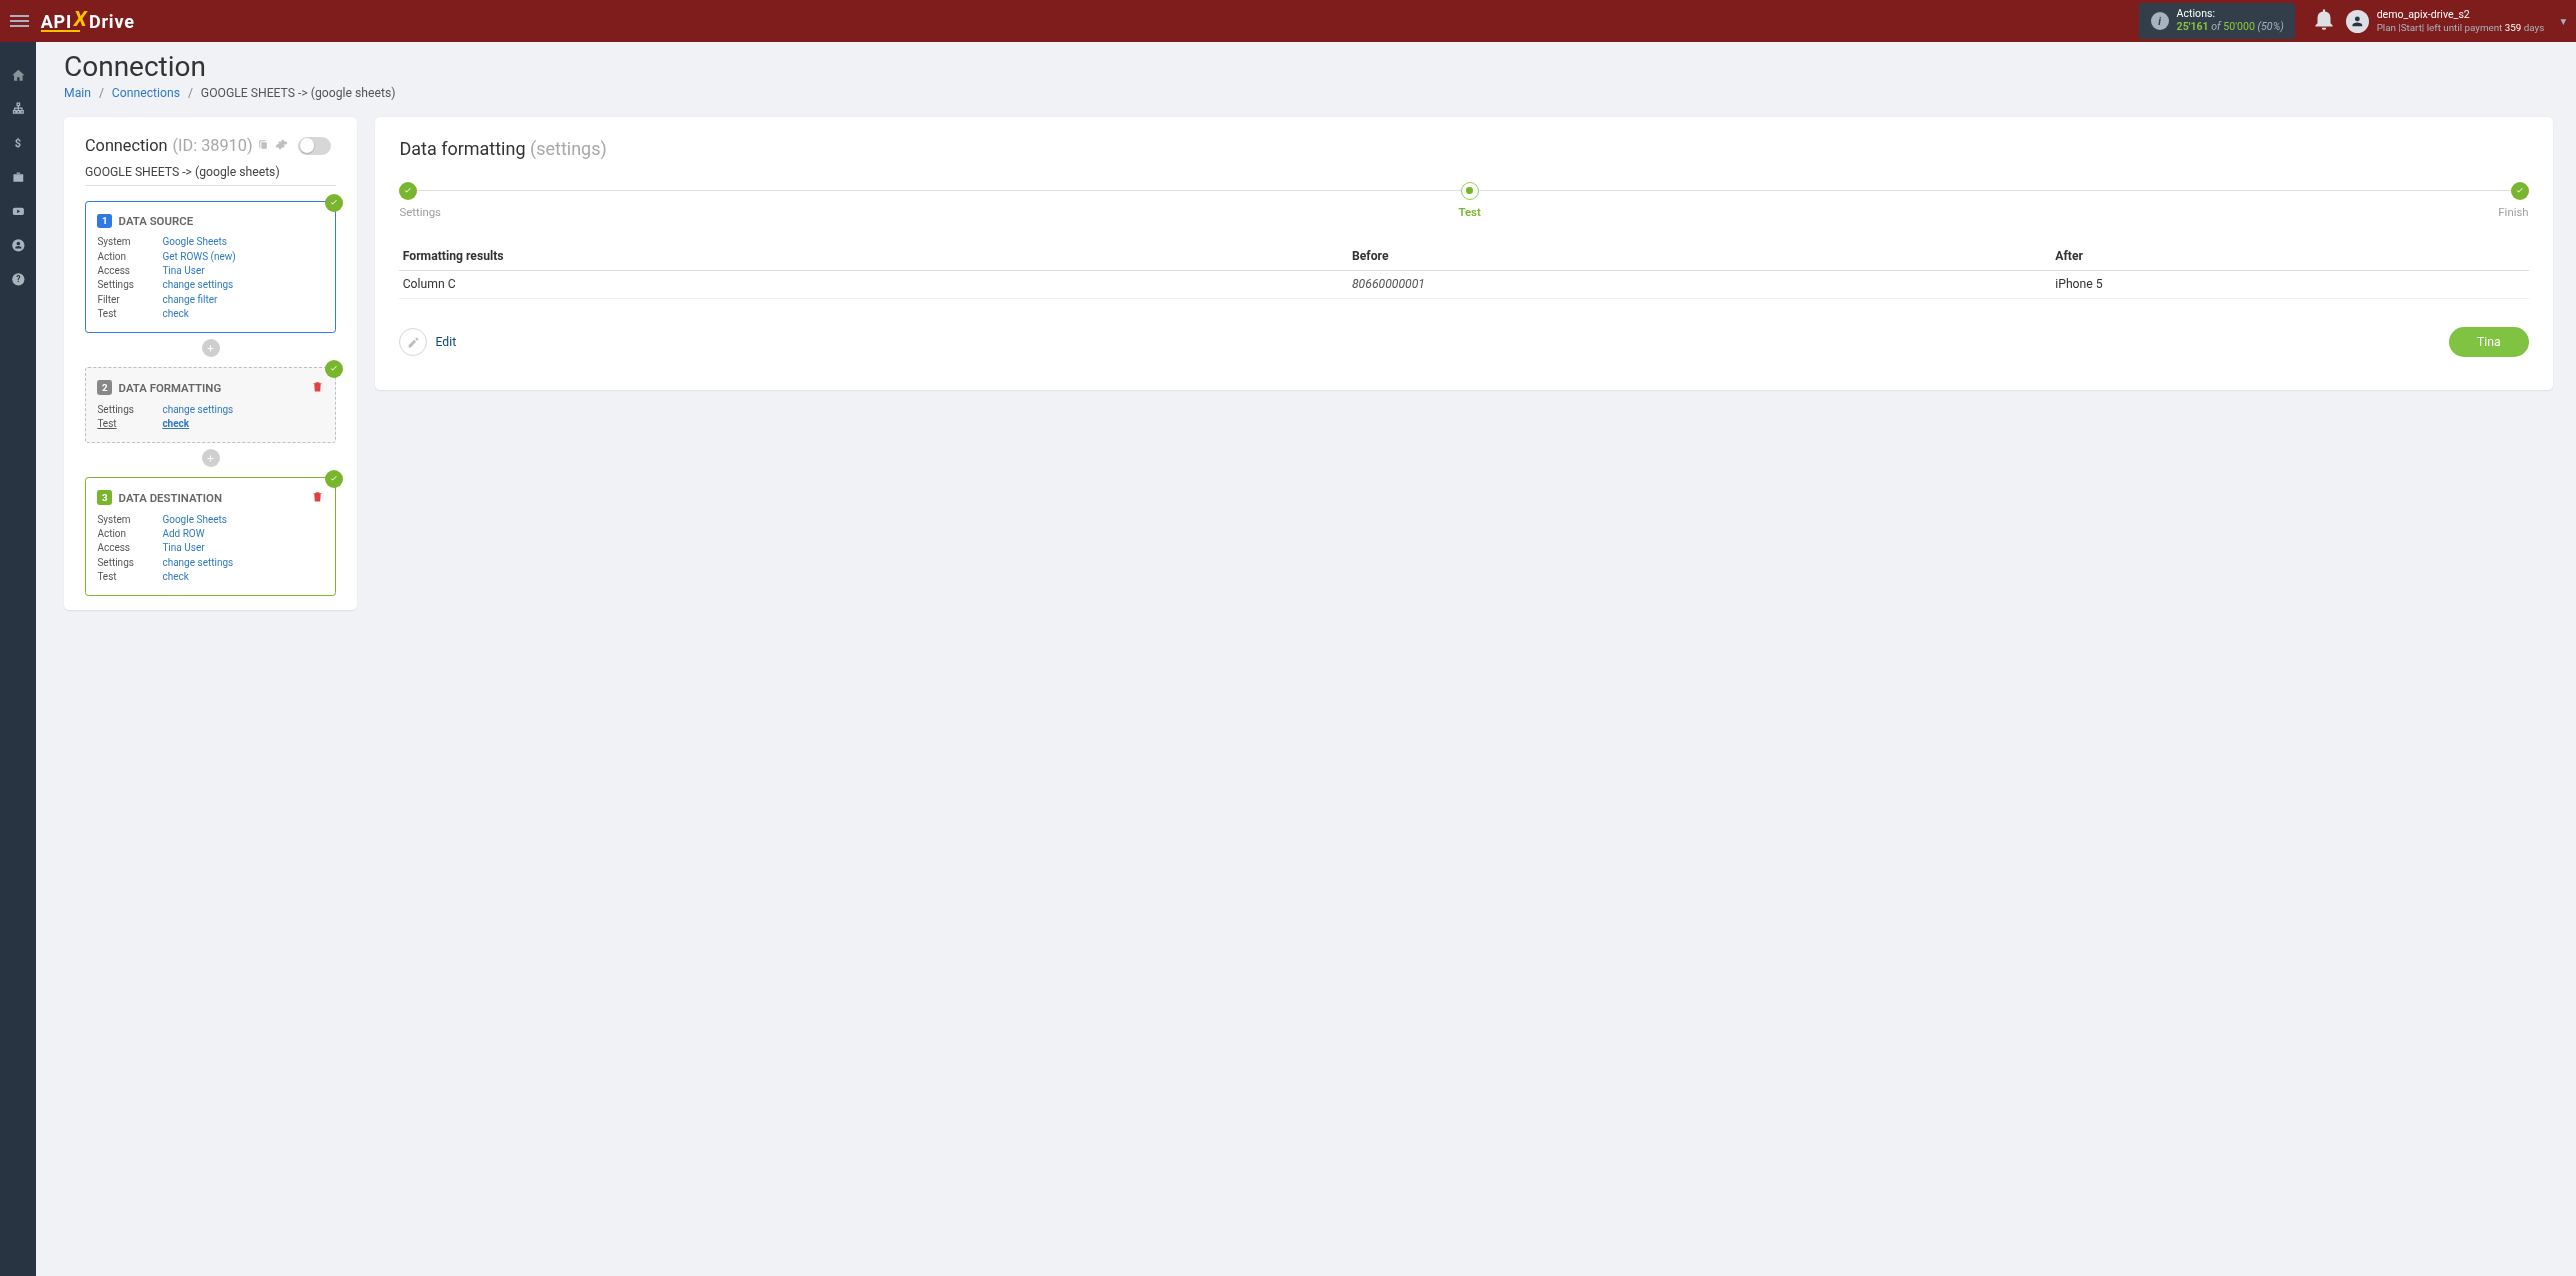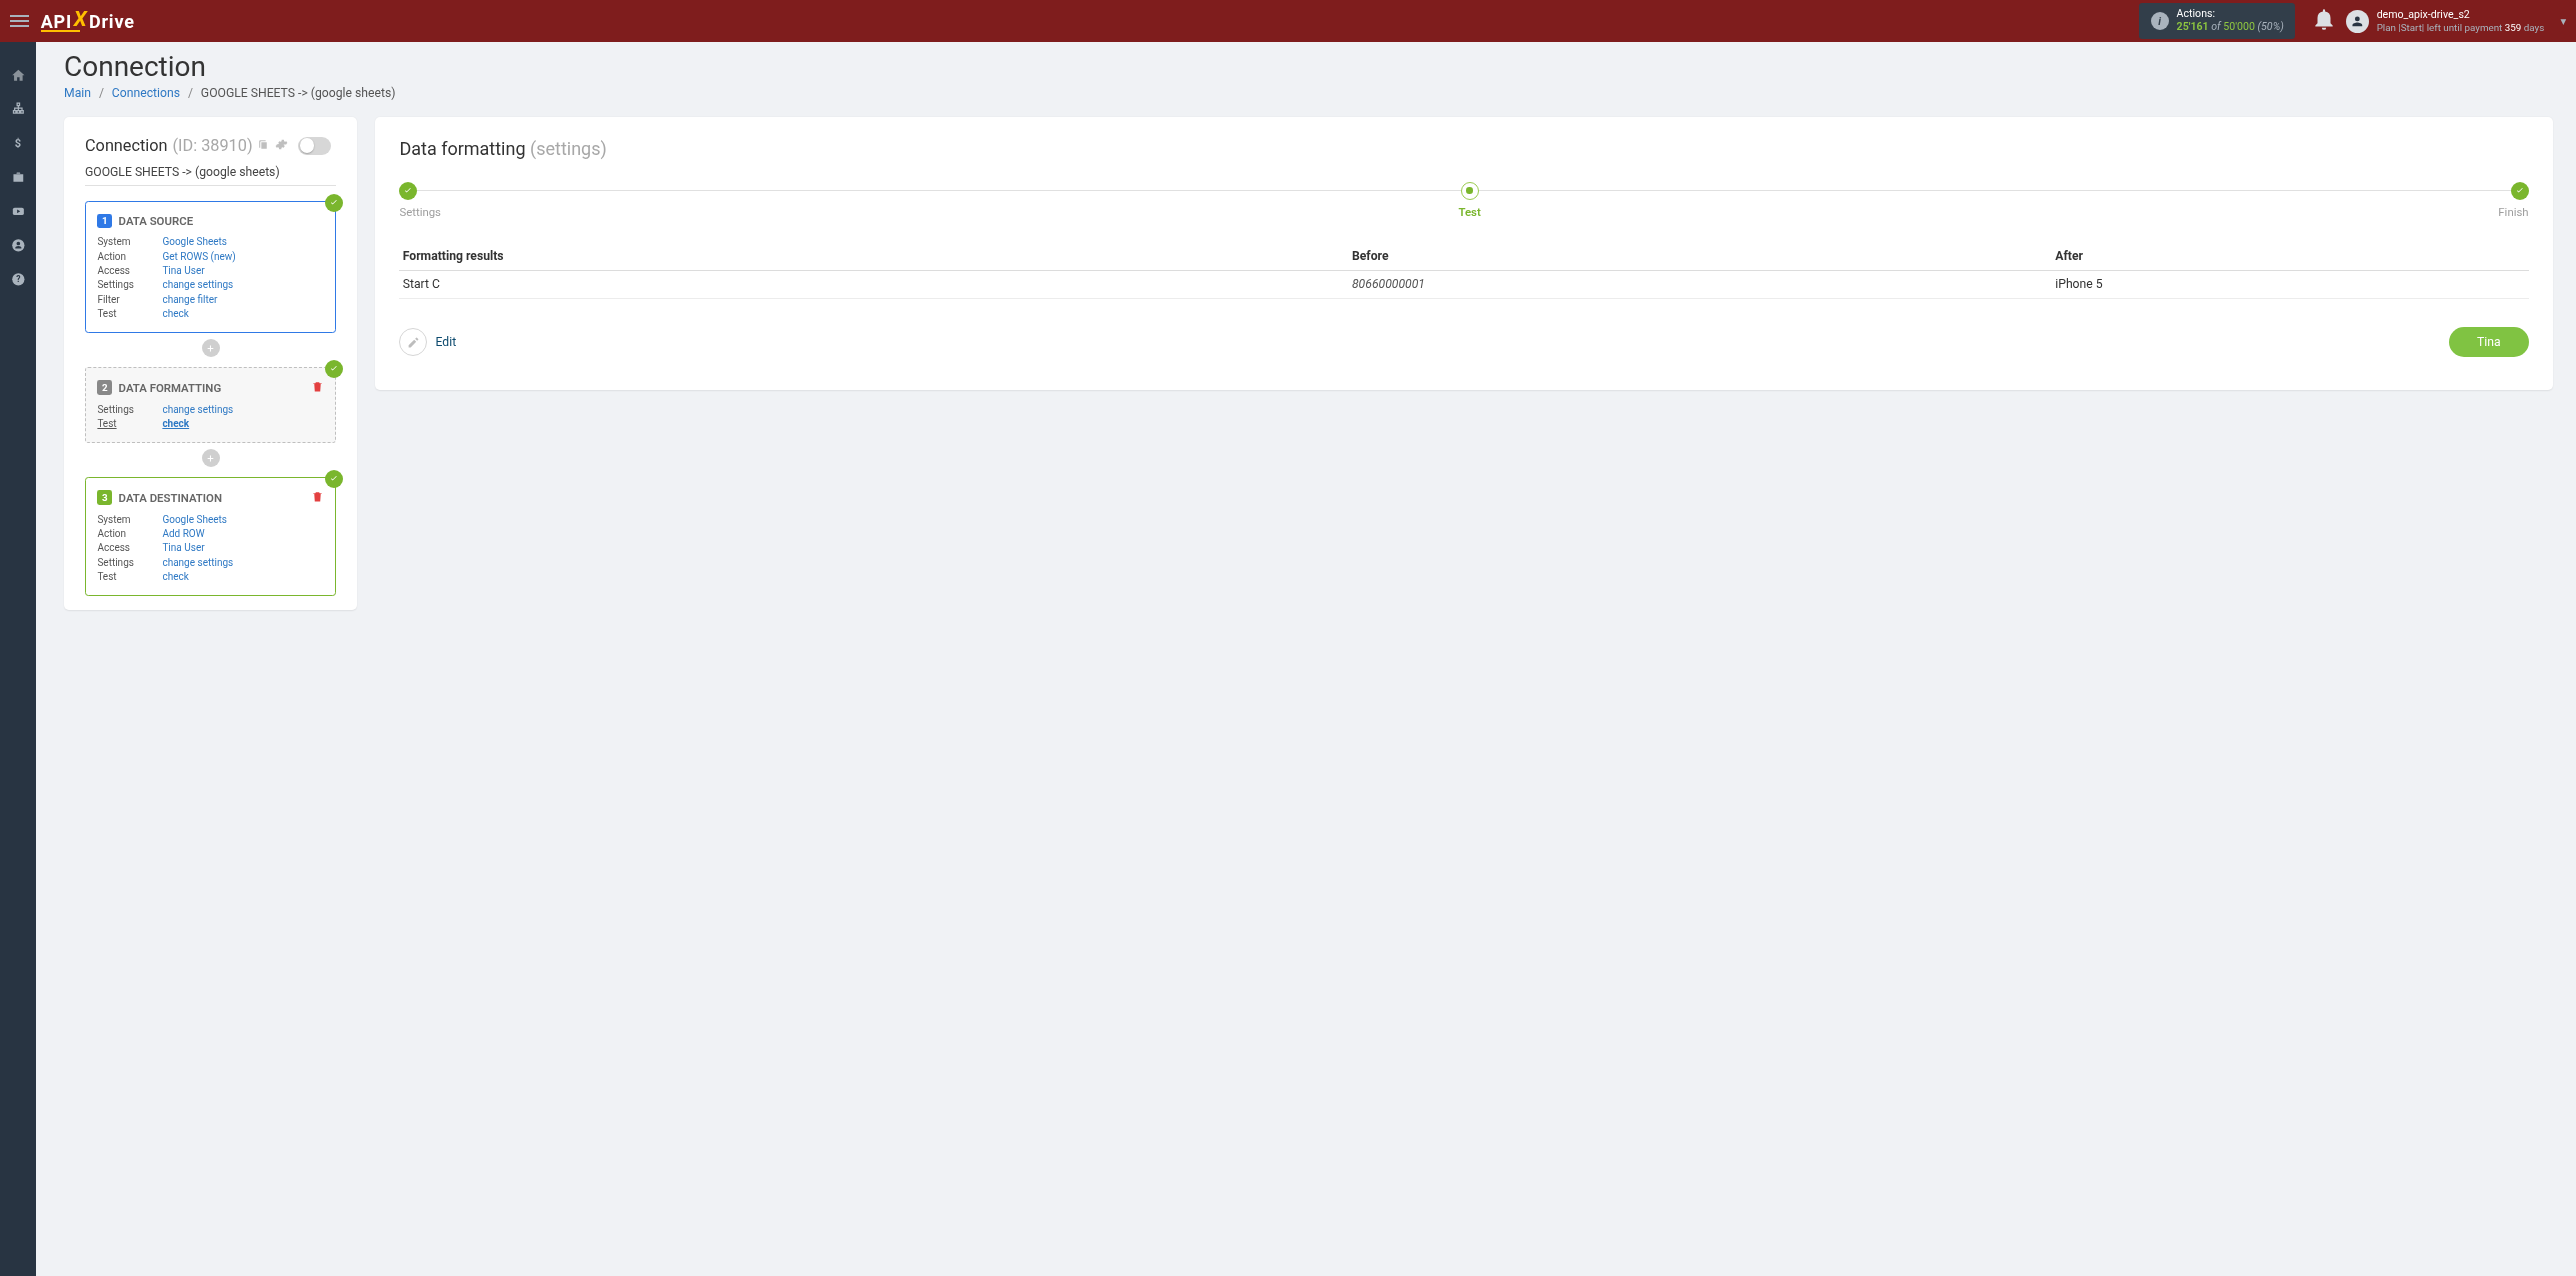--- a/index.html
+++ b/index.html
@@ -328,21 +328,21 @@
         <table class="res">
           <thead>
               <tr>
             <th>Formatting results</th>
             <th>Before</th>
             <th>After</th>
           </tr>
             </thead>
           <tbody>
               <tr>
-            <td>Start C</td>
+            <td>Column C</td>
             <td class="ital">80660000001</td>
             <td>iPhone 5</td>
           </tr>
             </tbody>
         </table>
 
         <div class="bottomrow">
           <div class="editbtn">
             <div class="circ">
                 <svg viewBox="0 0 24 24">

